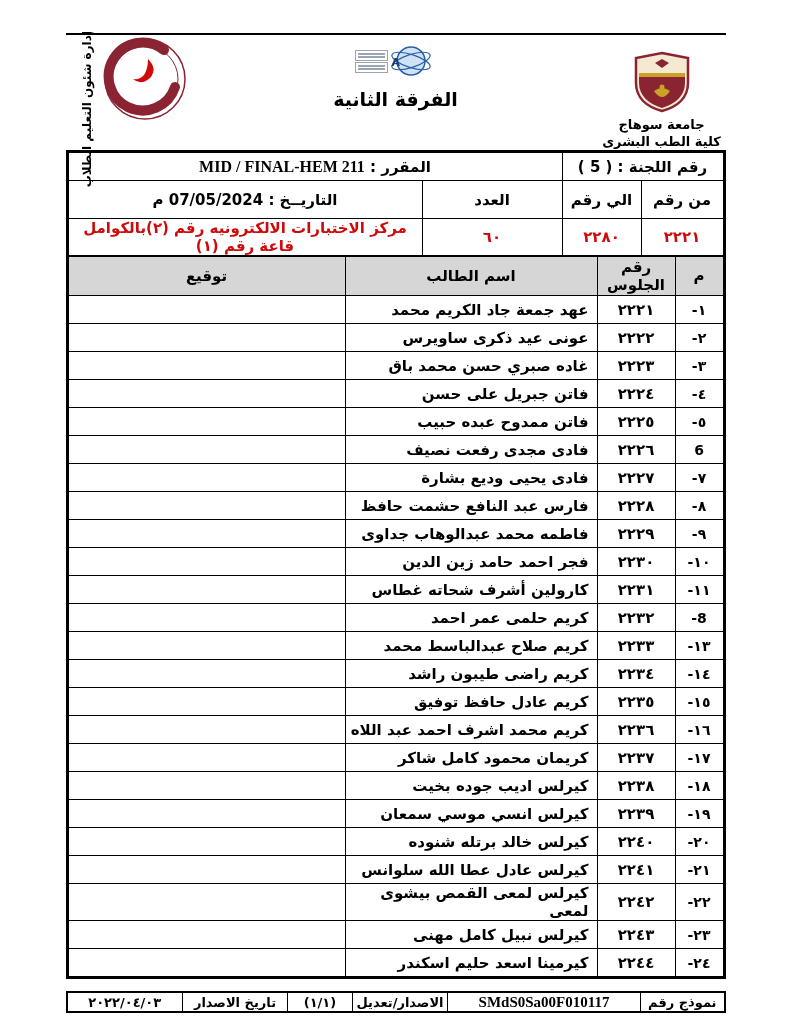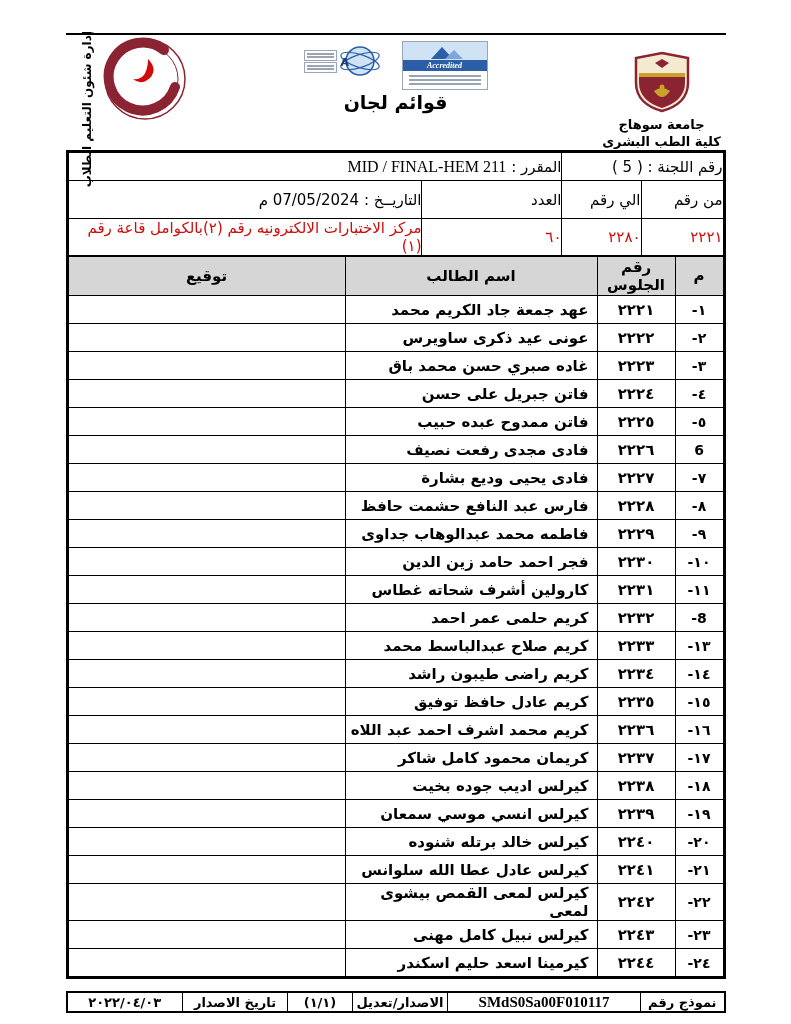--- a/index.html
+++ b/index.html
@@ -40,21 +40,21 @@
     width: 118px; text-align: center;
     transform: rotate(-90deg);
     font-size: 12px; font-weight: 700; white-space: nowrap;
   }
 
   
   .main-frame { border: 2px solid #000; }
   table { width: 100%; border-collapse: collapse; table-layout: fixed; }
   td, th { border: 1px solid #000; text-align: center; vertical-align: middle; }
 
-  .info-table td { font-size: 15px; font-weight: 400; text-align: right; }
+  .info-table td { font-size: 15px; font-weight: 700; }
   .info-table .r1 td { height: 28px; }
   .info-table .r2 td { height: 38px; }
   .info-table .r3 td { height: 25px; }
   .red-text { color: var(--red, #cf0a0a); }
   .loc-cell { font-size: 13px; }
   .latin { font-family: "Liberation Serif", serif; }
 
   .students thead th {
     background: var(--header_bg, #d6d6d6);
     font-size: 15px; font-weight: 700;
@@ -95,54 +95,40 @@
           <path class="maroon-fill" d="M28 8 l7 4 -7 5 -7 -5 Z"></path>
           <path class="gold-fill" d="M20 40 q8 -6 16 0 q-4 6 -8 6 q-4 0 -8 -6 Z"></path>
           <circle class="gold-fill" cx="28" cy="36" r="2.5"></circle>
         </svg>
         <div class="uni-line">جامعة سوهاج</div>
         <div class="uni-line">كلية الطب البشرى</div>
       </div>
 
       <div class="hdr-center">
         <div class="logo-row">
-          <div class="egac-box">
-            <div class="egac-top">
-              <svg width="40" height="16" viewBox="0 0 40 16" aria-hidden="true">
-                <path class="blue-fill" d="M6 15 L17 3 L28 15 Z"></path>
-                <path d="M20 15 L29 6 L38 15 Z" fill="#7aa7d9"></path>
-              </svg>
-            </div>
-            <div class="egac-band">Accredited</div>
-            <div class="tiny-bars">
-              <div class="bar"></div>
-                <div class="bar"></div>
-                <div class="bar"></div>
-            </div>
-          </div>
           <div class="aja-box">
             <svg width="46" height="40" viewBox="0 0 46 40" aria-hidden="true">
               <circle class="lightblue-fill blue-stroke" cx="20" cy="20" r="14" stroke-width="1.5"></circle>
               <ellipse class="blue-stroke" cx="20" cy="20" rx="20" ry="6.5" fill="none" stroke-width="1.2" transform="rotate(-18 20 20)"></ellipse>
               <ellipse class="blue-stroke" cx="20" cy="20" rx="20" ry="6.5" fill="none" stroke-width="1.2" transform="rotate(18 20 20)"></ellipse>
               <text x="9" y="25" font-size="11" font-weight="bold" fill="#1a3f73">AJA</text>
             </svg>
             <div class="aja-side">
               <div class="mini">
                   <div class="bar"></div>
                   <div class="bar"></div>
                 </div>
               <div class="mini">
                   <div class="bar"></div>
                   <div class="bar"></div>
                 </div>
             </div>
           </div>
         </div>
-        <div class="t1">قوائم لجان</div>
+        <div class="t2">الفرقة الثانية</div>
       </div>
 
       <div class="hdr-left">
         <div class="crescent-pos">
           <svg width="86" height="84" viewBox="0 0 86 84" aria-hidden="true">
             <circle cx="43" cy="42" r="40" fill="#ffffff" class="maroon-stroke" stroke-width="1.5"></circle>
             <circle cx="43" cy="42" r="33" fill="none" class="maroon-stroke" stroke-width="1"></circle>
             <path class="maroon-stroke" d="M62 13 A34 34 0 1 0 73 50" fill="none" stroke-width="10" stroke-linecap="round"></path>
             <path class="red-fill" d="M46 22 q10 10 2 19 q-9 8 -17 1 q7 1 11 -4 q4 -6 4 -16 Z"></path>
           </svg>

